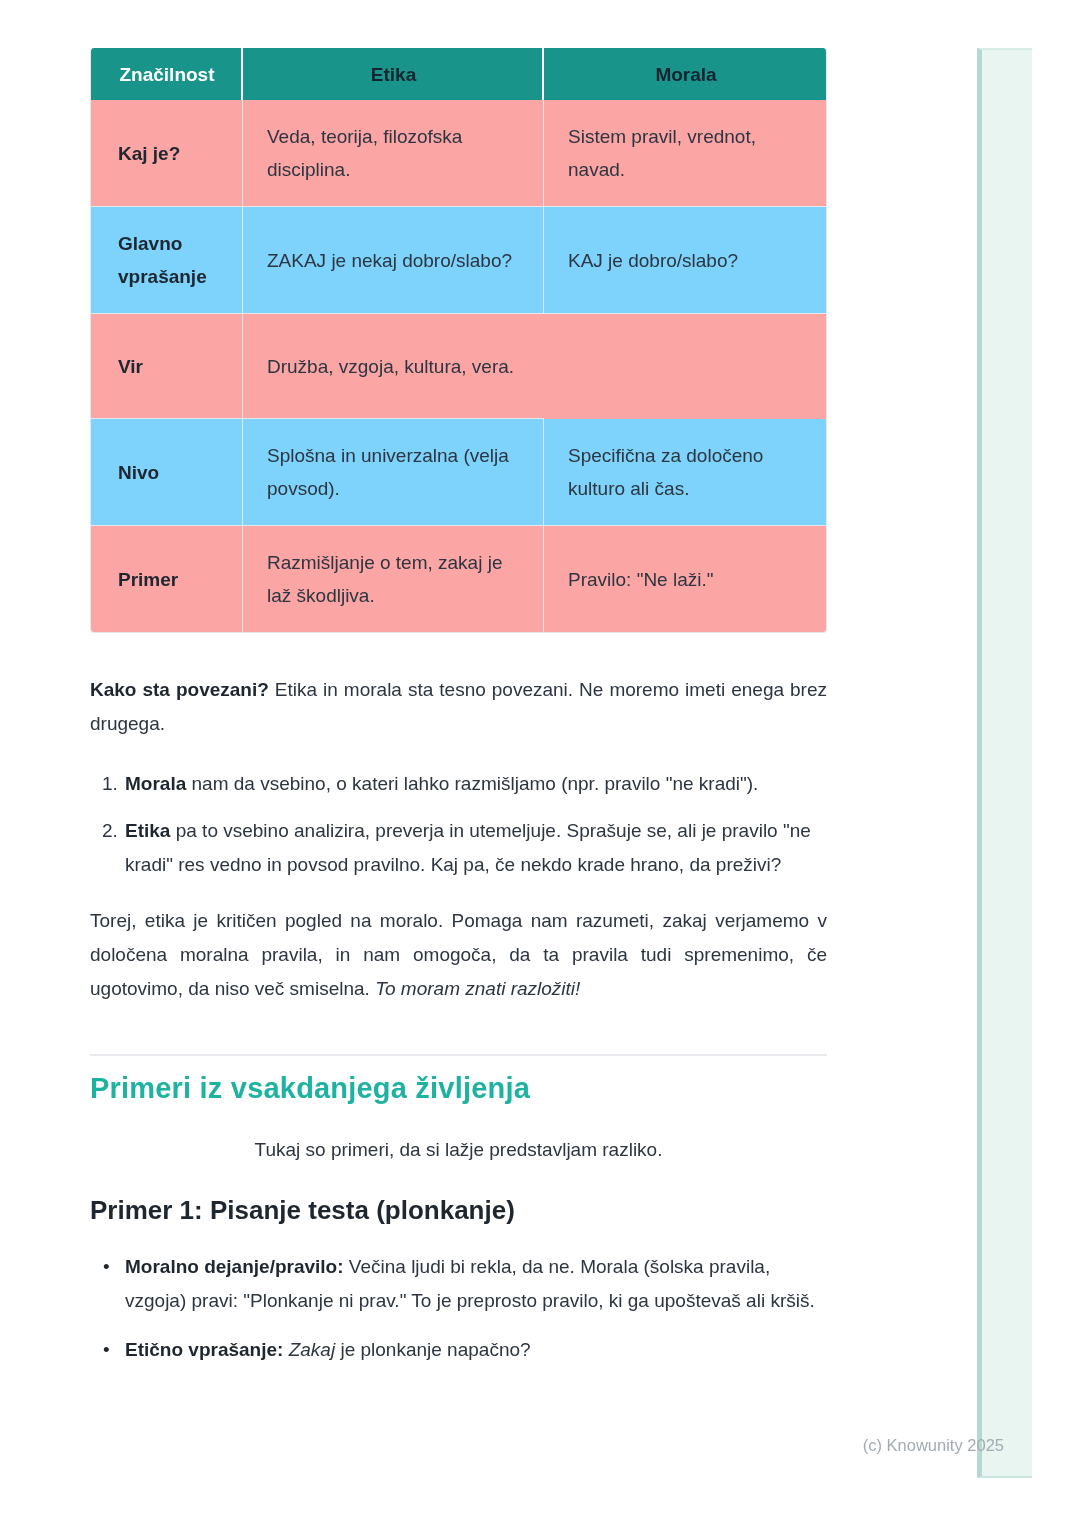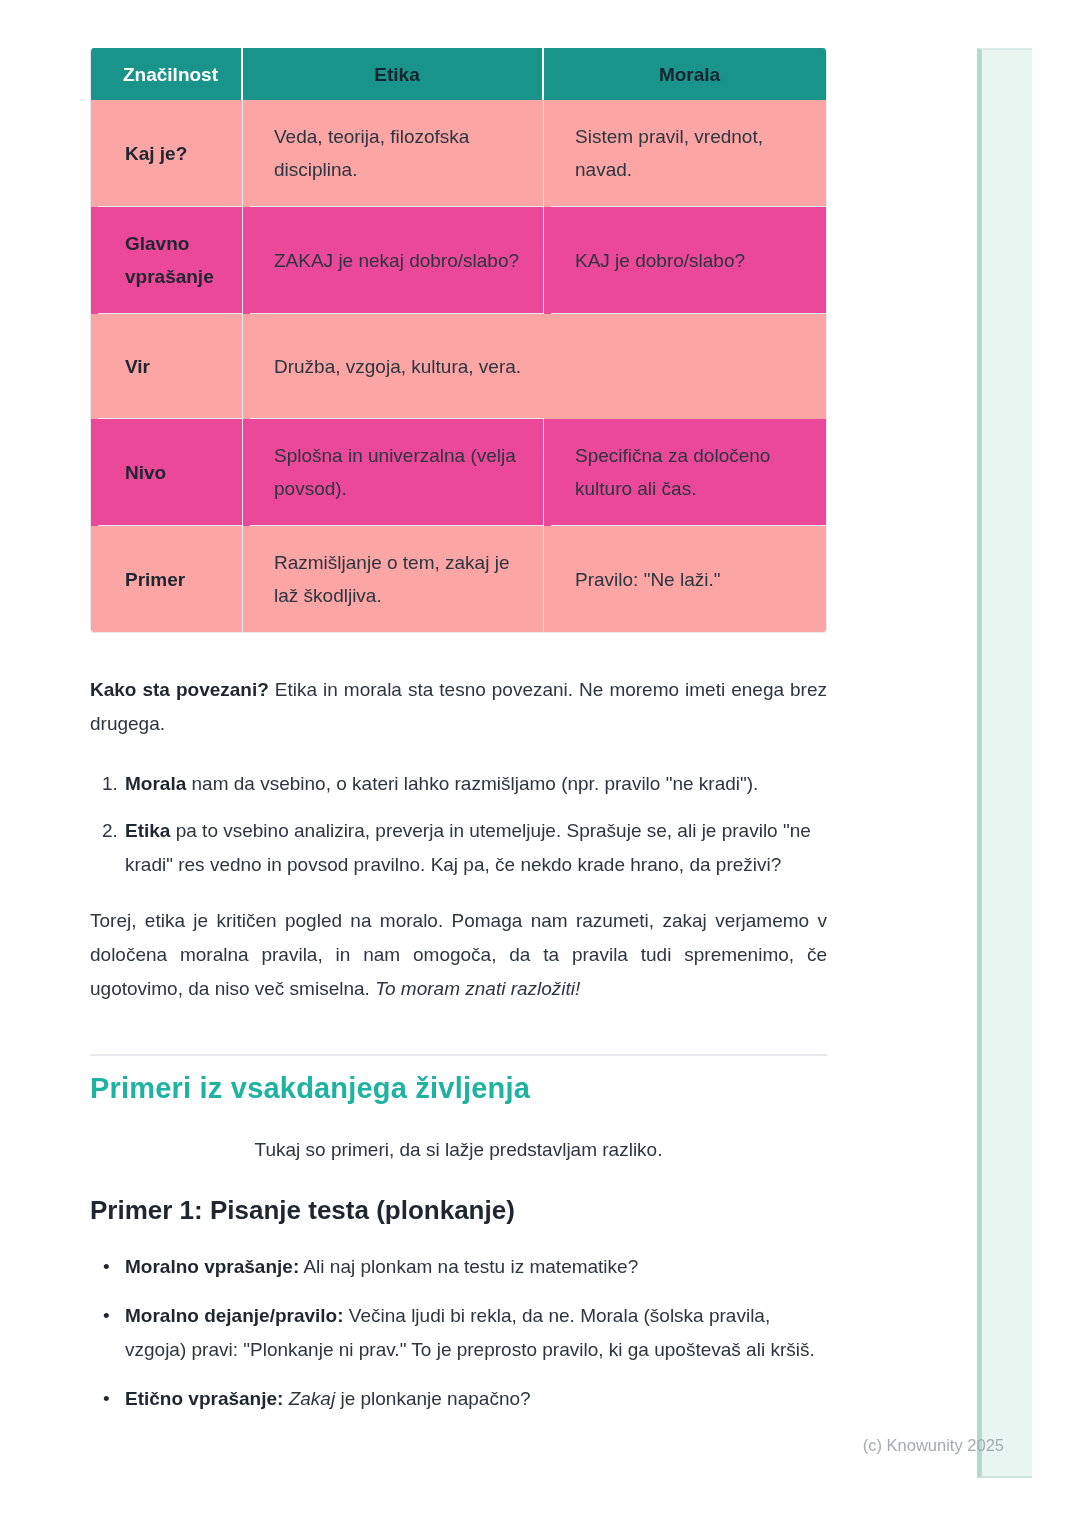--- a/index.html
+++ b/index.html
@@ -36,30 +36,29 @@
     display: flex; align-items: center;
     font-weight: 700;
     font-size: 19px;
     border-right: 2px solid #ffffff;
     border-bottom: none;
     color: #142531;
   }
   .t-head .cell:last-child { border-right: none; }
   .t-head .cell.first { color: #ffffff; }
   .t-body-row { background: #fca5a5; }
-  .t-body-row.alt { background: #ec4899; }
+  .t-body-row.alt { background: #7dd3fc; }
   .cell {
     padding: 20px 22px 20px 24px;
     font-size: 19px;
     line-height: 33px;
     border-right: 1px solid #E4E7EB;
     border-bottom: 1px solid #E4E7EB;
     display: flex; flex-direction: column; justify-content: center;
     min-height: 105px;
-    margin-left: 7px;
   }
   .t-head .cell { min-height: 52px; padding-top: 0; padding-bottom: 0; }
   .cell:last-child { border-right: none; }
   .t-body-row:last-child .cell { border-bottom: none; }
   .cell.label { font-weight: 700; color: #1E2630; padding-left: 27px; }
   .t-body-row .cell { align-items: flex-start; }
   
   p.para {
     font-size: 19px;
     line-height: 34px;
@@ -199,18 +198,17 @@
 
   <hr class="divider">
 
   <h2 class="section-heading">Primeri iz vsakdanjega življenja</h2>
 
   <p class="intro">Tukaj so primeri, da si lažje predstavljam razliko.</p>
 
   <p class="example-title">Primer 1: Pisanje testa (plonkanje)</p>
 
   <ul class="dot-list">
-    <li><span class="b">Moralno vprašanje:</span><span> Ali naj plonkam na testu iz matematike?</span></li>
     <li><span class="b">Moralno dejanje/pravilo:</span><span> Večina ljudi bi rekla, da ne. Morala (šolska pravila, vzgoja) pravi: "Plonkanje ni prav." To je preprosto pravilo, ki ga upoštevaš ali kršiš.</span></li>
     <li><span class="b">Etično vprašanje:</span><span class="italic"> Zakaj</span><span> je plonkanje napačno?</span></li>
   </ul>
 
 </div>
 
 </body></html>

